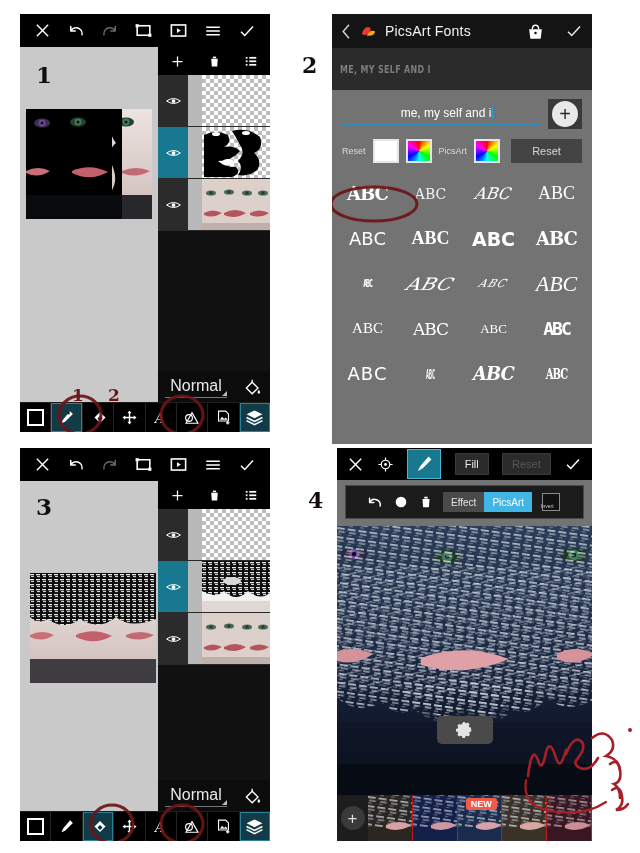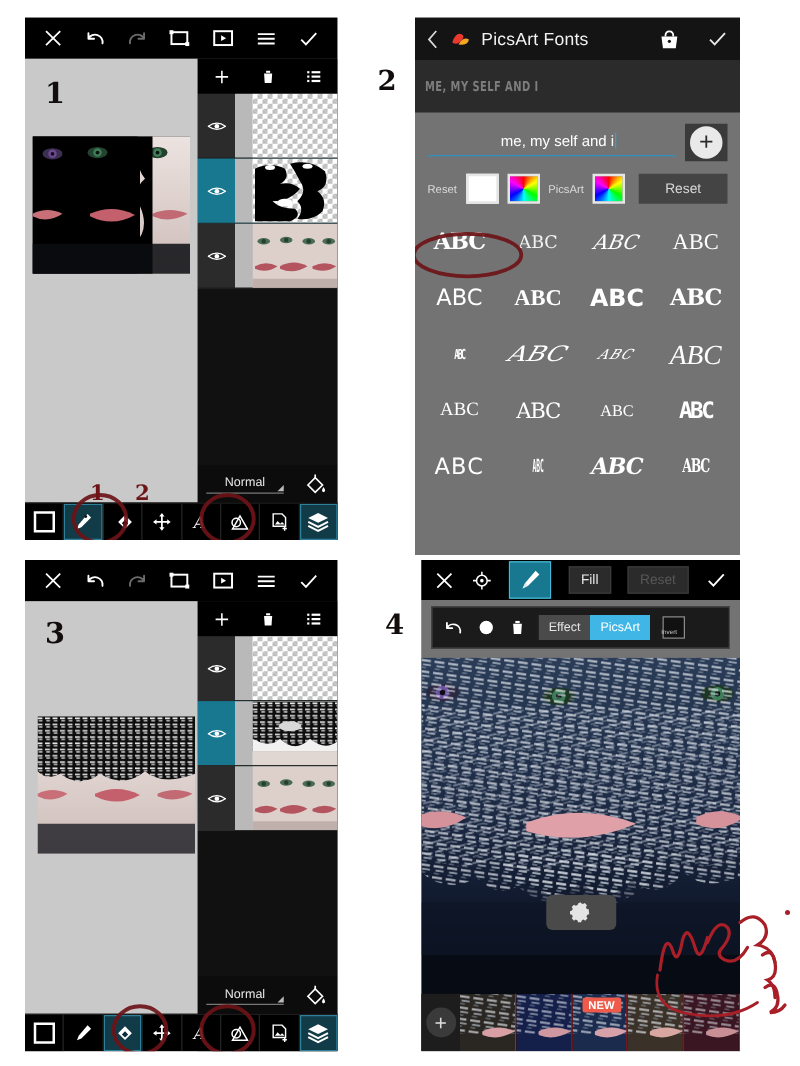--- a/index.html
+++ b/index.html
@@ -45,21 +45,21 @@
       linear-gradient(45deg, #bdbdbd 25%, transparent 25%, transparent 75%, #bdbdbd 75%);
     background-size: 8px 8px;
     background-position: 0 0, 4px 4px;
     background-color: #fff;
   }
   .layers-spacer { flex: 1; background: #111; }
 
   .blendbox { background: #0c0c0c; padding: 6px 7px 8px 7px; }
   .blend-row { display: flex; align-items: center; justify-content: space-between; }
   .blend-name {
-    color: #e8e8e8; font-size: 10px; border-bottom: 1px solid #777;
+    color: #e8e8e8; font-size: 16px; border-bottom: 1px solid #777;
     padding-bottom: 2px; width: 62px; position: relative;
   }
   .blend-name::after {
     content: ""; position: absolute; right: 0; bottom: 1px;
     border-left: 5px solid transparent; border-bottom: 5px solid #bbb;
   }
   .opacity-label { color: #ddd; font-size: 8px; margin-top: 8px; }
   .opa-track { margin-top: 5px; height: 4px; background: #2bb3e8; border-radius: 2px; position: relative; }
   .opa-knob {
     position: absolute; right: -2px; top: -6px; width: 16px; height: 16px;
@@ -167,21 +167,21 @@
     align-items: center; justify-content: center;
     box-shadow: inset 0 0 0 1px #46b8d6;
   }
   .p4-btn {
     height: 22px; padding: 0 9px; display: flex; align-items: center; justify-content: center;
     font-size: 11px; background: #2b2b2b; color: #e6e6e6; border: 1px solid #3a3a3a;
   }
   .p4-btn.dim { color: #575757; }
   .p4-sub {
     margin: 5px 8px 0 8px; height: 34px; background: #1b1b1b; border: 1px solid #4a4a4a;
-    display: flex; align-items: center; gap: 10px; padding: 0 8px;
+    display: flex; align-items: center; gap: 10px; padding: 0 20px;
   }
   .seg { display: flex; height: 20px; }
   .seg-item {
     padding: 0 8px; font-size: 10px; display: flex; align-items: center;
     background: #4a4a4a; color: #e4e4e4;
   }
   .seg-item.on { background: #3fb6e5; color: #ffffff; }
   .invert-box { width: 18px; height: 18px; border: 1px solid #8a8a8a; background: #111; position: relative; }
   .invert-lbl { position: absolute; left: -2px; bottom: 1px; font-size: 5px; color: #c9c9c9; }
 

